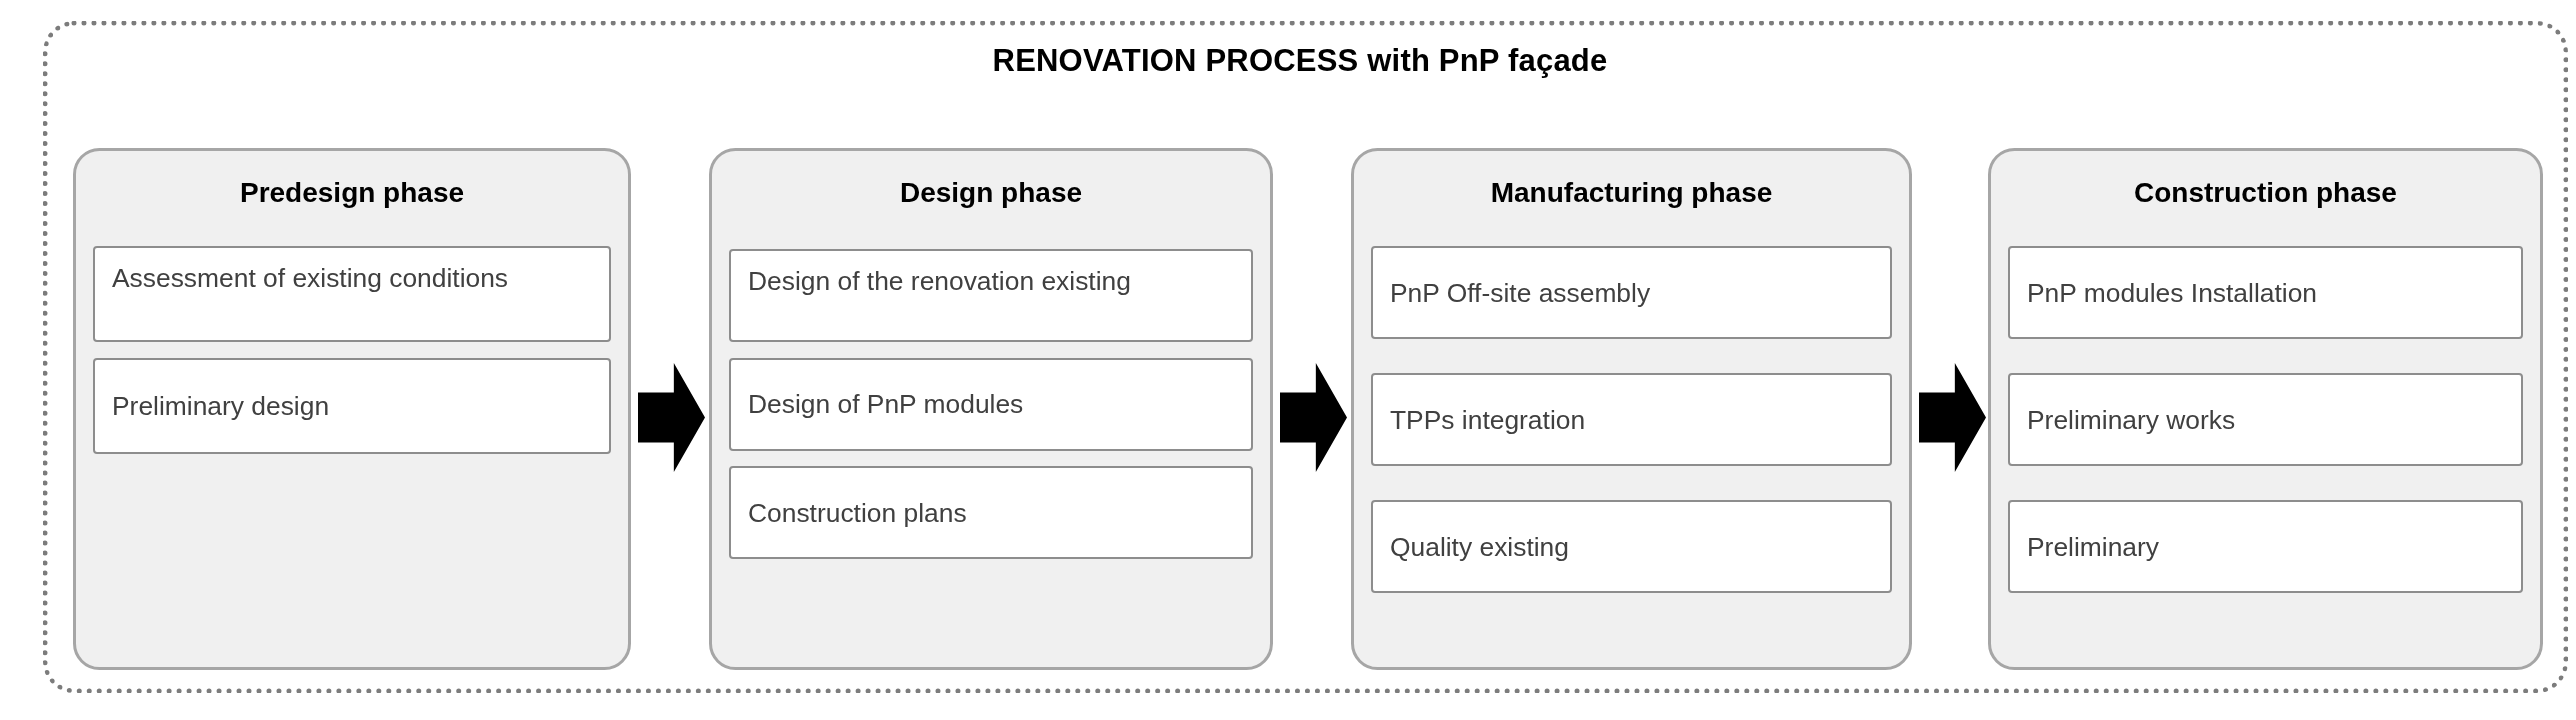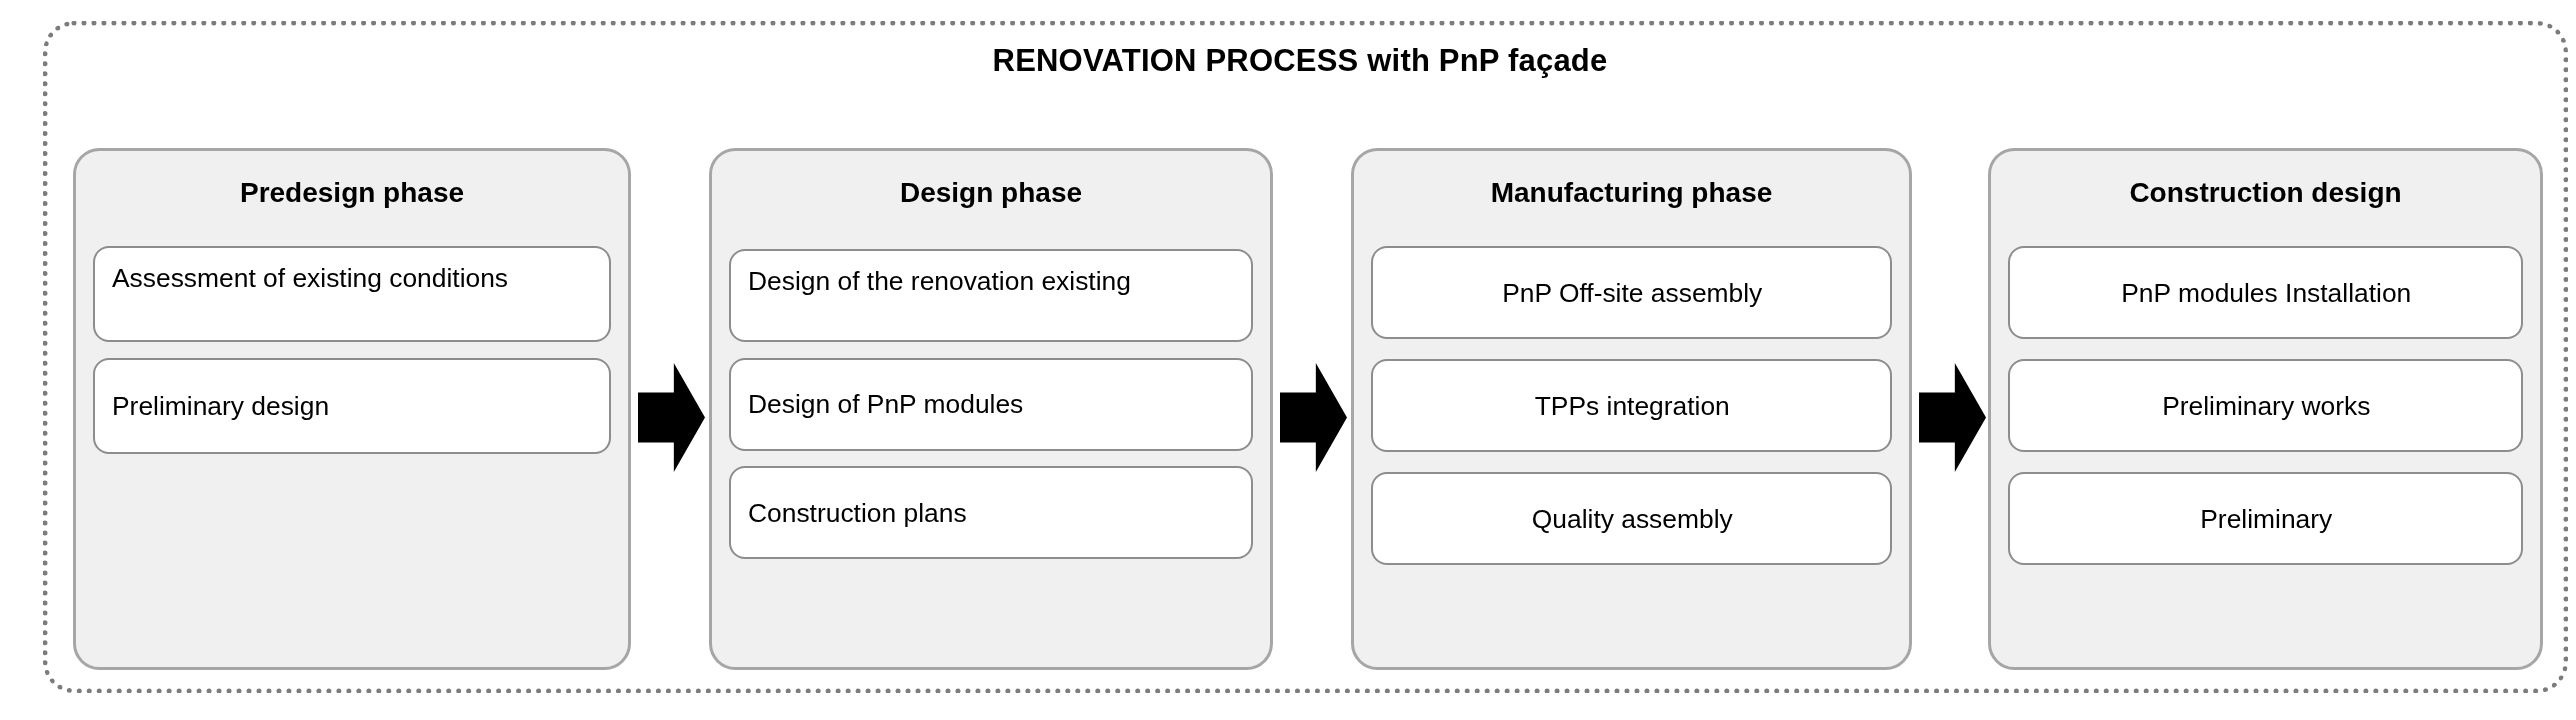--- a/index.html
+++ b/index.html
@@ -98,30 +98,29 @@
   .items.items-2 {
     justify-content: flex-start;
     gap: 15.5px;
   }
   .items.items-3 {
     justify-content: flex-start;
     gap: 15.5px;
   }
   .items.items-3-spread {
     justify-content: flex-start;
-    gap: 20px;
-    text-align: center;
+    gap: 34px;
   }
 
   .item {
     box-sizing: border-box;
     background: #ffffff;
     border: 2.3px solid #8d8d8d;
-    border-radius: 16px;
-    color: #000000;
+    border-radius: 4px;
+    color: #404040;
     font-size: 26.4px;
     line-height: 36px;
     padding: 12.4px 15.5px 12.4px 17px;
     min-height: 93px;
     display: flex;
     align-items: flex-start;
   }
 
   .item.tall {
     min-height: 99px;
@@ -215,33 +214,33 @@
     <div class="phase" id="phase-2">
       <div class="phase-title">Manufacturing phase</div>
       <div class="items items-3-spread">
         <div class="item tall">
           <span class="item-text">PnP Off-site assembly</span>
         </div>
         <div class="item tall">
           <span class="item-text">TPPs integration</span>
         </div>
         <div class="item tall">
-          <span class="item-text">Quality assembly</span>
+          <span class="item-text">Quality existing</span>
         </div>
       </div>
     </div>
 
     <div class="arrow" id="arrow-2">
       <svg viewBox="0 0 86 140" preserveAspectRatio="none" aria-hidden="true">
         <polygon points="0,38 46,38 46,0 86,70 46,140 46,102 0,102" fill="#000000"></polygon>
       </svg>
     </div>
 
     <div class="phase" id="phase-3">
-      <div class="phase-title">Construction design</div>
+      <div class="phase-title">Construction phase</div>
       <div class="items items-3-spread">
         <div class="item tall">
           <span class="item-text">PnP modules Installation</span>
         </div>
         <div class="item tall">
           <span class="item-text">Preliminary works</span>
         </div>
         <div class="item tall">
           <span class="item-text">Preliminary</span>
         </div>

